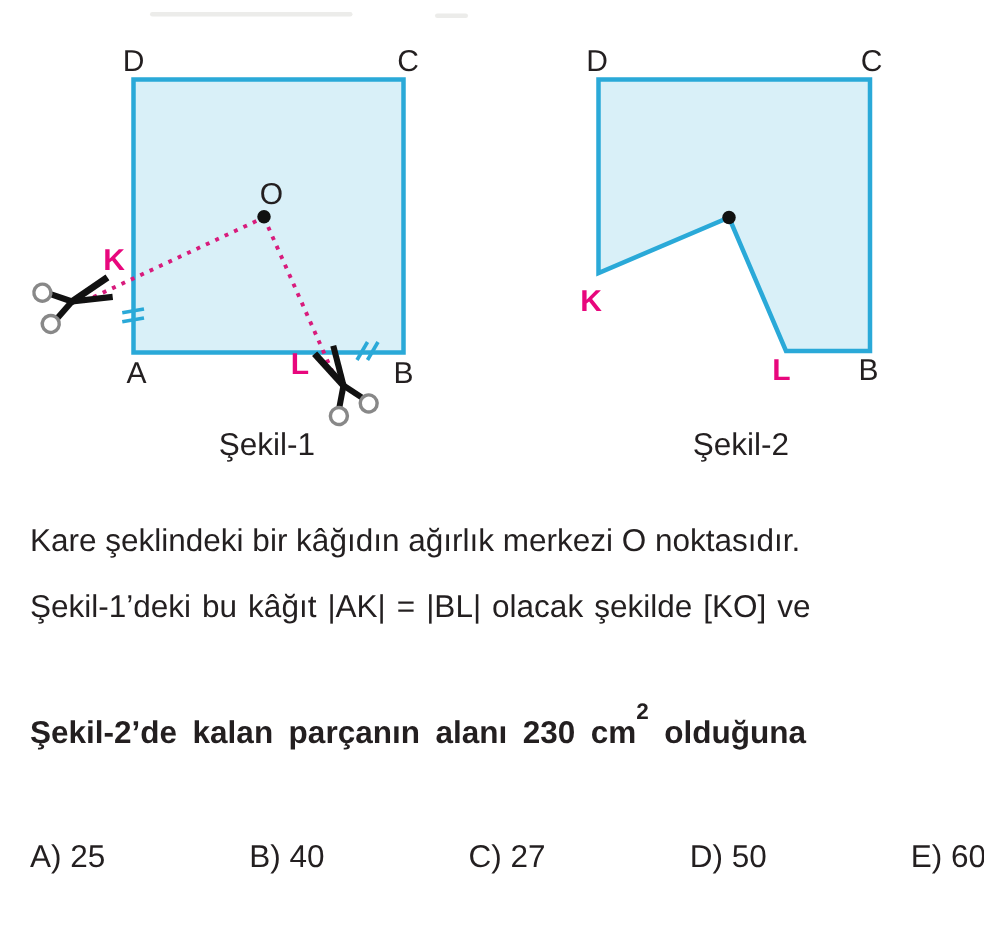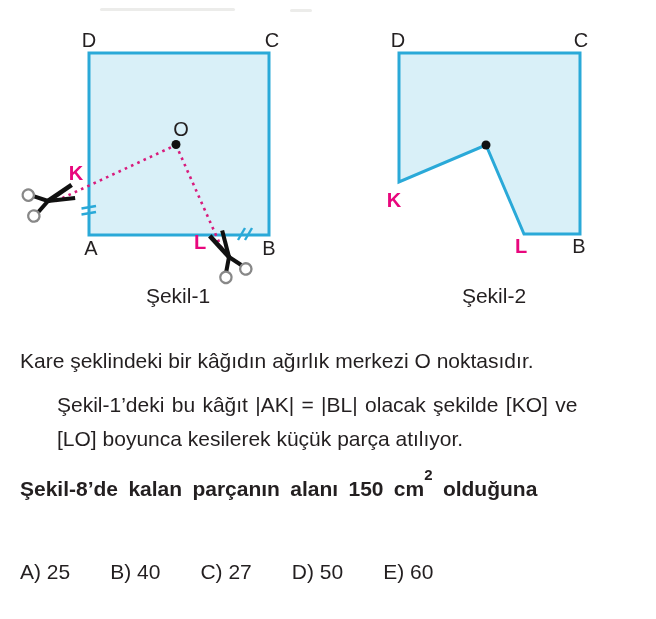--- a/index.html
+++ b/index.html
@@ -12,26 +12,26 @@
     overflow:hidden;
   }
   .smudge{position:absolute;background:#ececea;border-radius:2px;}
   .figwrap{position:absolute;left:0;top:0;width:656px;height:320px;}
   svg text{font-family:"Liberation Sans", sans-serif;}
   .corner-label{font-size:20px;fill:#231f20;}
   .point-label{font-size:20px;font-weight:bold;}
   .caption{font-size:21px;fill:#231f20;}
   .textblock{position:absolute;left:20px;right:39px;font-size:21px;line-height:34px;}
   .p1{top:344px;}
-  .p2{top:388px;margin-left:37px;}
+  .p2{top:388px;}
   .p2 .jl{word-spacing:1.5px;}
   .q{top:472px;font-weight:bold;}
   .q .jline1{word-spacing:4.5px;}
   sup.sq{font-size:15px;line-height:0;position:relative;top:-8px;font-weight:bold;}
-  .answers{position:absolute;left:20px;top:560px;display:flex;gap:40px;font-size:21px;}
+  .answers{position:absolute;left:20px;top:560px;display:flex;gap:96px;font-size:21px;}
   .answers span{white-space:nowrap;}
 </style>
 </head>
 <body>
 
 <div class="page">
 
   <div class="smudge" style="left:100px;top:8px;width:135px;height:3px;"></div>
   <div class="smudge" style="left:290px;top:9px;width:22px;height:3px;"></div>
 
@@ -98,25 +98,24 @@
       </g>
     </svg>
   </div>
 
   <div class="textblock p1">
     <span>Kare şeklindeki bir kâğıdın ağırlık merkezi O noktasıdır.</span>
   </div>
 
   <div class="textblock p2">
     <span class="jl">Şekil-1’deki bu kâğıt |AK| = |BL| olacak şekilde [KO] ve</span><br>
-    <span>[LO] boyunca kesilerek küçük parça atılıyor.</span>
   </div>
 
   <div class="textblock q">
-    <span class="jline1"><span>Şekil-8’de kalan parçanın alanı 150 cm</span><sup class="sq">2</sup><span> olduğuna</span></span><br>
+    <span class="jline1"><span>Şekil-2’de kalan parçanın alanı 230 cm</span><sup class="sq">2</sup><span> olduğuna</span></span><br>
   </div>
 
   <div class="answers">
     <span>A) 25</span>
     <span>B) 40</span>
     <span>C) 27</span>
     <span>D) 50</span>
     <span>E) 60</span>
   </div>
 

